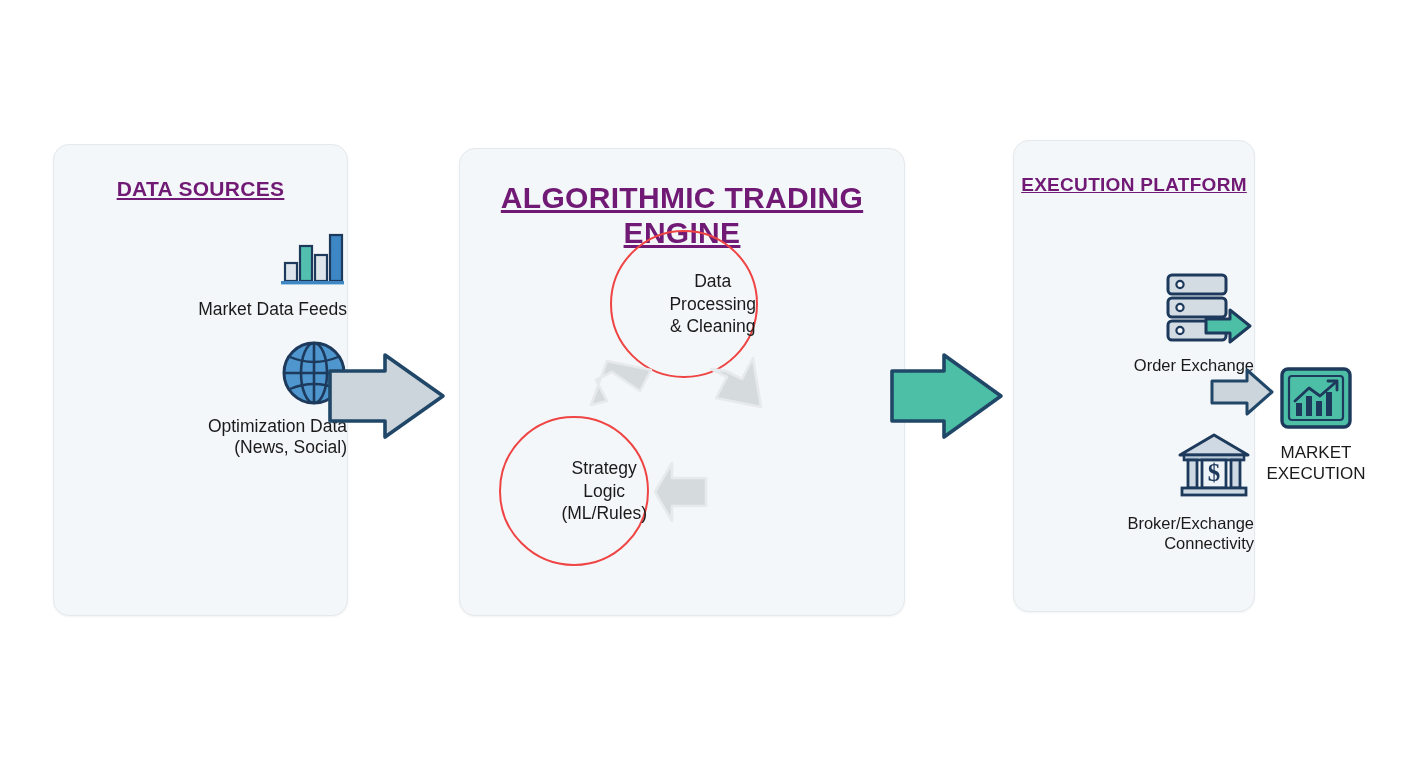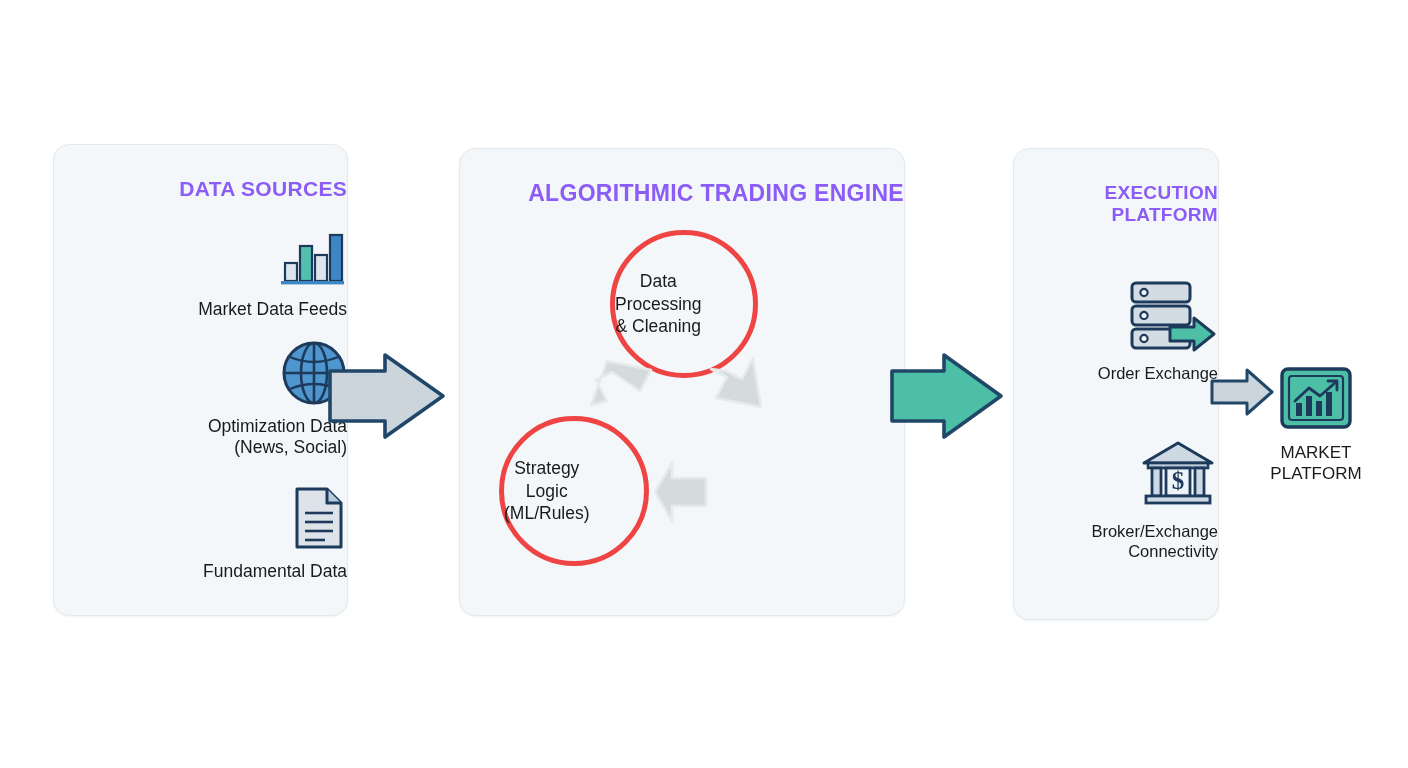--- a/index.html
+++ b/index.html
@@ -21,33 +21,34 @@
   .panel {
     position: absolute;
     background: #f4f7f9;
     border: 1px solid #e4e9ed;
     border-radius: 16px;
     box-shadow: 0 1px 2px rgba(120,135,150,0.10);
     box-sizing: border-box;
   }
   #panel-data-sources   { left: 53px;  top: 144px; width: 295px; height: 472px; }
   #panel-engine         { left: 459px; top: 148px; width: 446px; height: 468px; }
-  #panel-execution      { left: 1013px;top: 148px; width: 206px; height: 472px; }
+  #panel-execution      { left: 1013px;top: 140px; width: 242px; height: 472px; }
 
   .panel-title {
     position: absolute;
     left: 0; right: 0;
-    text-align: right;
-    color: #8b5cf6;
+    text-align: center;
+    color: #701a75;
     font-weight: bold;
     letter-spacing: 0.3px;
     line-height: 1.18;
+    text-decoration: underline;
   }
   #panel-data-sources .panel-title { top: 32px; font-size: 21px; }
-  #panel-engine .panel-title      { top: 31px; font-size: 23px; }
+  #panel-engine .panel-title      { top: 31px; font-size: 30px; }
   #panel-execution .panel-title   { top: 33px; font-size: 19px; }
 
   .node {
     position: absolute;
     left: 0; right: 0;
     text-align: right;
   }
   .node-icon {
     display: block;
     margin: 0 auto 6px auto;
@@ -66,25 +67,25 @@
 
   
   #node-order-routing   { top: 128px; }
   #node-broker-exchange { top: 290px; }
   #panel-execution .node-label { font-size: 16.5px; }
 
   
   .cycle-circle {
     position: absolute;
     border-radius: 50%;
-    border: 5px solid #ef4444;
+    border: 2px solid #ef4444;
     background: transparent;
     display: flex;
     align-items: center;
-    justify-content: flex-start;
+    justify-content: flex-end;
     box-sizing: border-box;
   }
   .cycle-text {
     font-size: 17.5px;
     color: #1a1a1a;
     line-height: 1.28;
     text-align: center;
     white-space: pre-line;
   }
   #circle-data-processing { left: 610px; top: 230px; width: 148px; height: 148px; }
@@ -143,33 +144,20 @@
           <line x1="3" y1="33" x2="63" y2="33" stroke="#1d3a5c" stroke-width="2.6"></line>
           <line x1="33" y1="3" x2="33" y2="63" stroke="#1d3a5c" stroke-width="2.6"></line>
           <path d="M9 17 Q33 27 57 17" fill="none" stroke="#1d3a5c" stroke-width="2.4"></path>
           <path d="M9 49 Q33 39 57 49" fill="none" stroke="#1d3a5c" stroke-width="2.4"></path>
         </svg>
       </span>
       <div class="node-label">Optimization Data
 (News, Social)</div>
     </div>
 
-    <div class="node" id="node-fundamental">
-      <span class="node-icon">
-        <svg width="56" height="66" viewBox="0 0 56 66">
-          <path d="M6 4 H36 L50 18 V62 H6 Z" fill="#dde3e8" stroke="#1d3a5c" stroke-width="3" stroke-linejoin="round"></path>
-          <path d="M36 4 V18 H50" fill="#b9cbdd" stroke="#1d3a5c" stroke-width="3" stroke-linejoin="round"></path>
-          <line x1="14" y1="28" x2="42" y2="28" stroke="#1d3a5c" stroke-width="2.6"></line>
-          <line x1="14" y1="37" x2="42" y2="37" stroke="#1d3a5c" stroke-width="2.6"></line>
-          <line x1="14" y1="46" x2="42" y2="46" stroke="#1d3a5c" stroke-width="2.6"></line>
-          <line x1="14" y1="55" x2="34" y2="55" stroke="#1d3a5c" stroke-width="2.6"></line>
-        </svg>
-      </span>
-      <div class="node-label">Fundamental Data</div>
-    </div>
   </div>
 
   <div class="panel" id="panel-engine">
     <div class="panel-title">ALGORITHMIC TRADING ENGINE</div>
   </div>
 
   <div class="cycle-circle" id="circle-data-processing">
     <div class="cycle-text">Data
 Processing
 &amp; Cleaning</div>
@@ -250,16 +238,16 @@
         <rect x="11" y="11" width="54" height="44" rx="3" fill="none" stroke="#1d3a5c" stroke-width="2.2"></rect>
         <rect x="18" y="38" width="6" height="13" fill="#1d3a5c"></rect>
         <rect x="28" y="31" width="6" height="20" fill="#1d3a5c"></rect>
         <rect x="38" y="36" width="6" height="15" fill="#1d3a5c"></rect>
         <rect x="48" y="27" width="6" height="24" fill="#1d3a5c"></rect>
         <polyline points="17,36 31,23 42,31 58,17" fill="none" stroke="#1d3a5c" stroke-width="2.8" stroke-linejoin="round" stroke-linecap="round"></polyline>
         <path d="M50 16 H59 V25" fill="none" stroke="#1d3a5c" stroke-width="2.8" stroke-linecap="round" stroke-linejoin="round"></path>
       </svg>
     </span>
     <div class="market-exec-label">MARKET
-PLATFORM</div>
+EXECUTION</div>
   </div>
 
 </div>
 
 </body></html>

